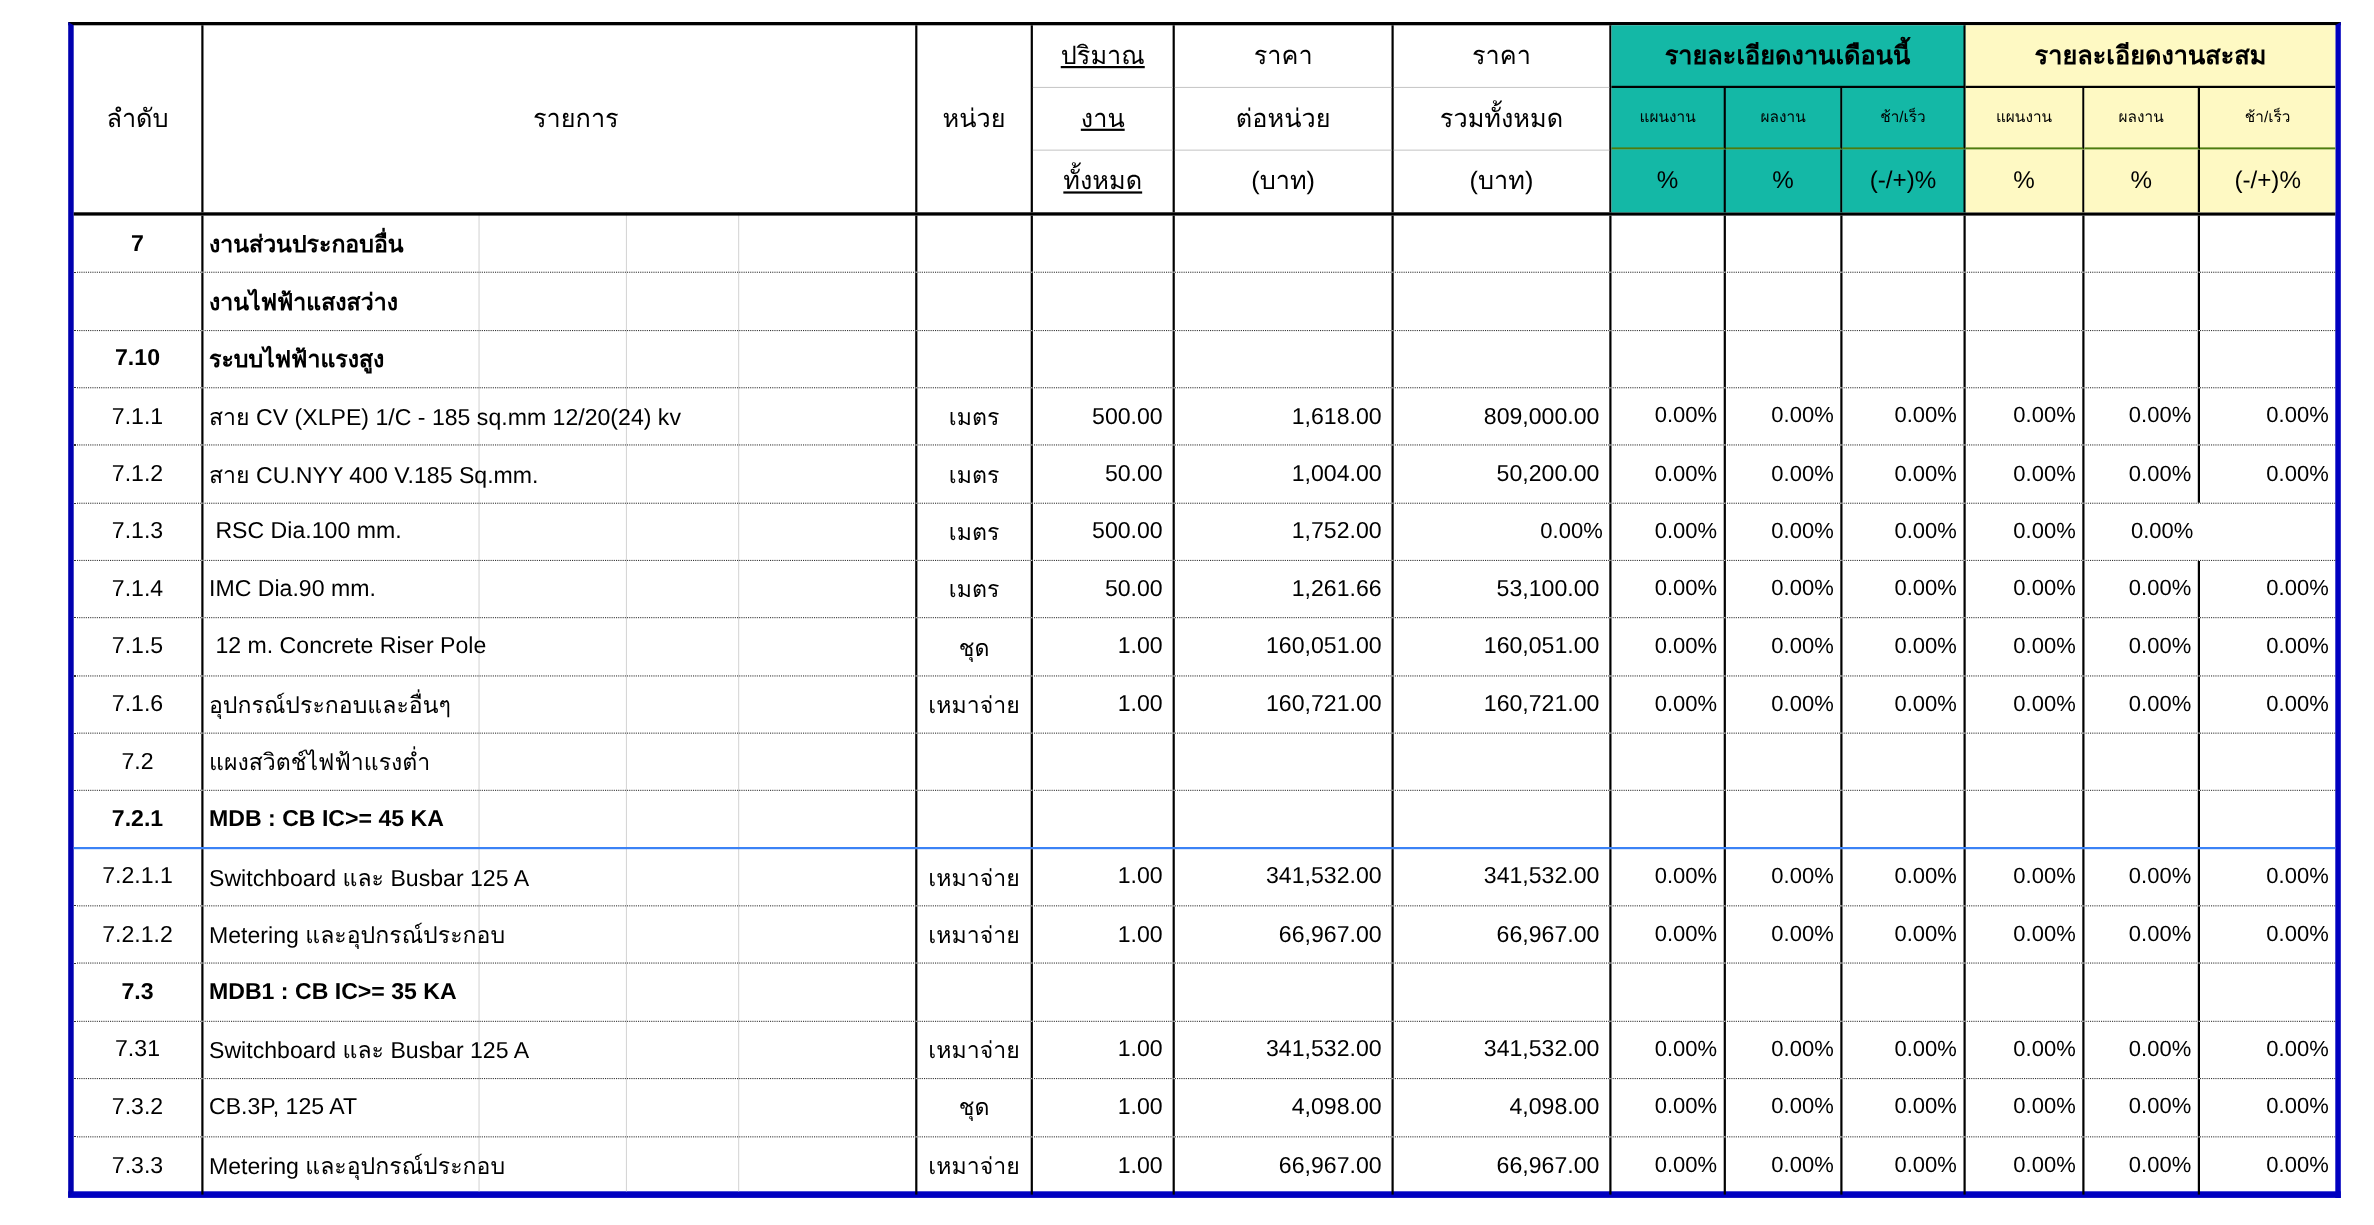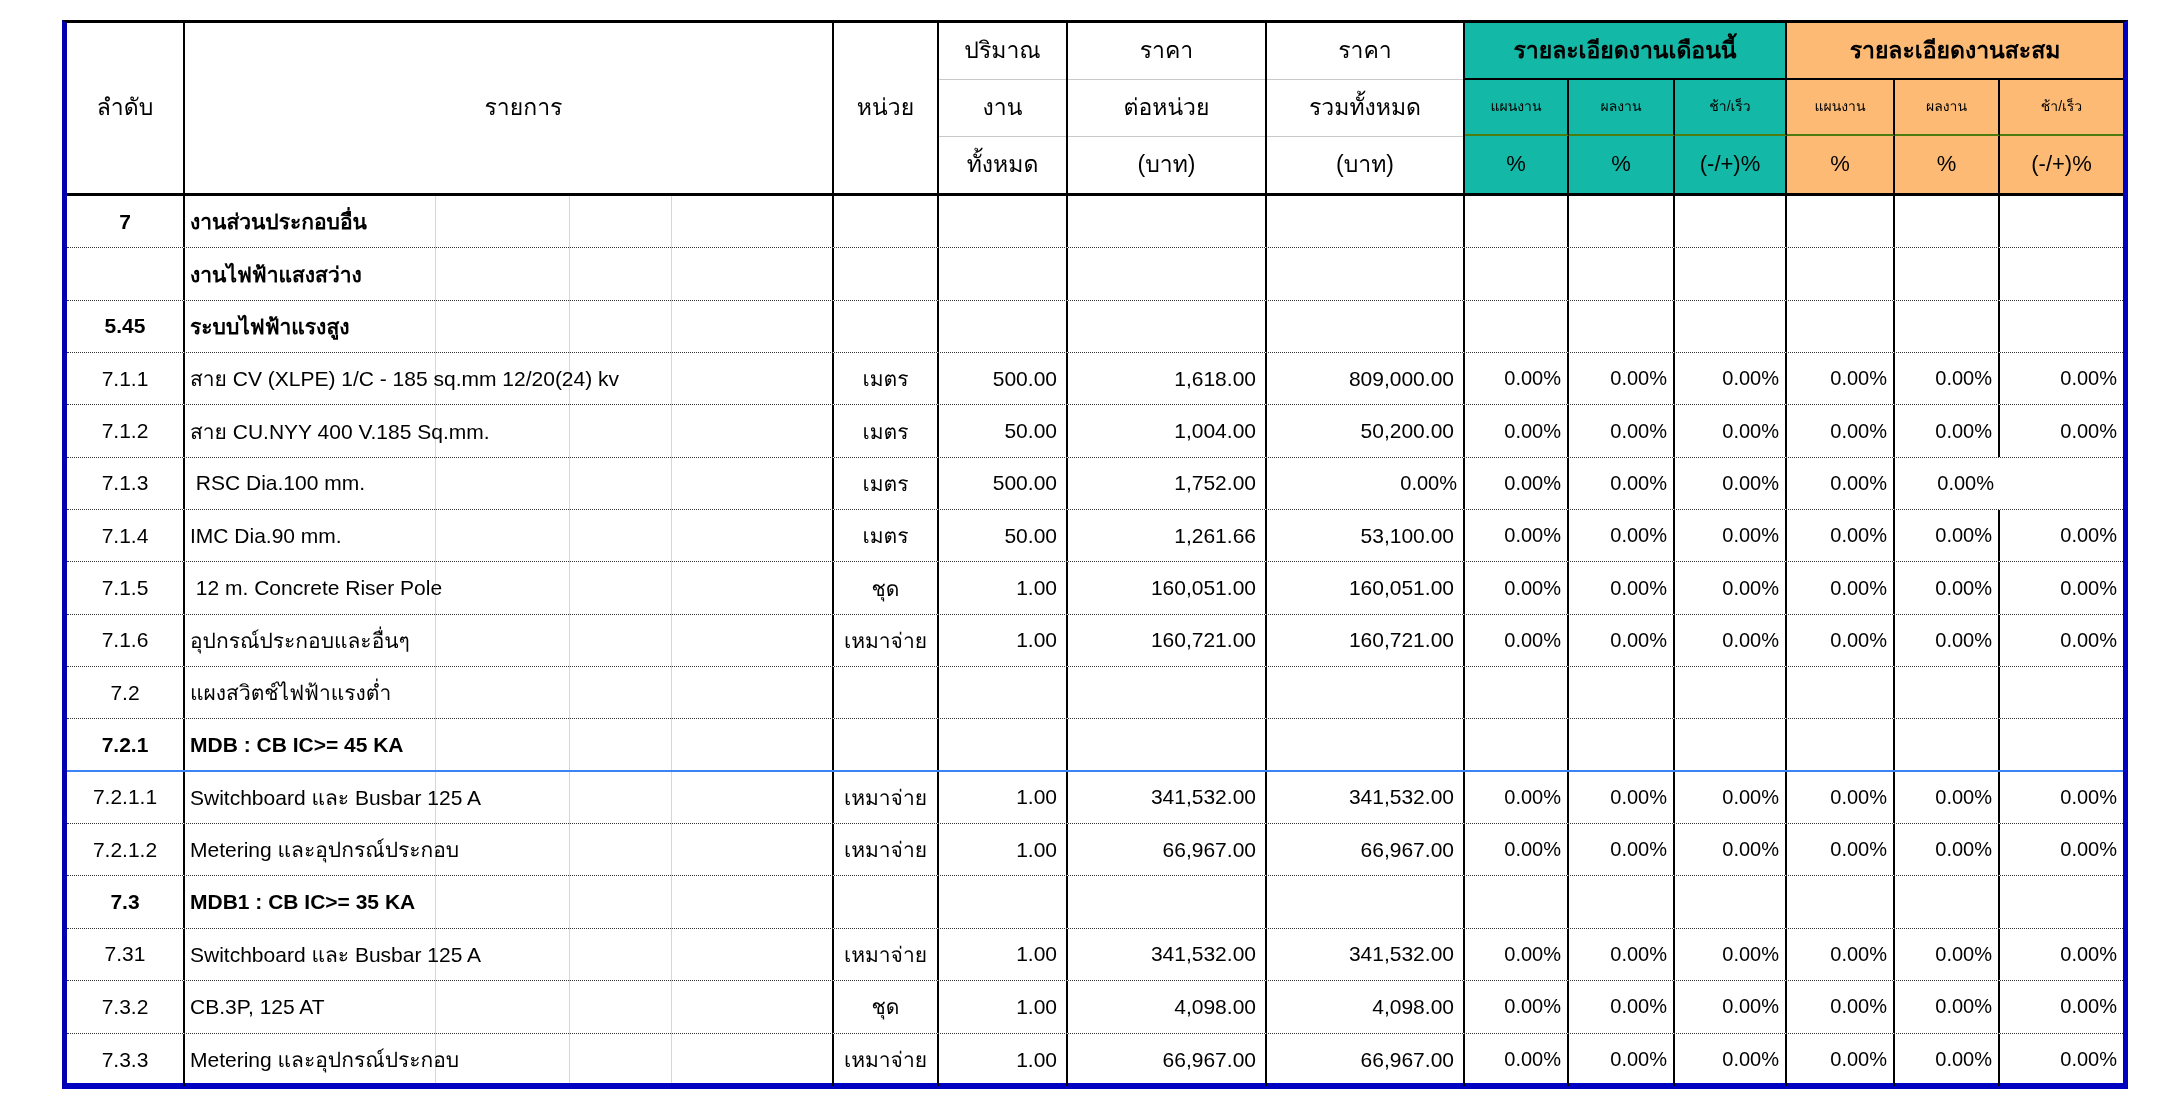--- a/index.html
+++ b/index.html
@@ -29,31 +29,31 @@
   }
   .hc{
     display:flex;align-items:center;justify-content:center;text-align:center;
     border-right:2px solid #000;box-sizing:border-box;font-size:23px;line-height:1.1;
   }
   .hc.lastcol{border-right:none;}
   .h-no{grid-area:1/1/4/2;}
   .h-desc{grid-area:1/2/4/3;padding-left:30px;}
   .h-unit{grid-area:1/3/4/4;}
   .h-stack{flex-direction:column;justify-content:stretch;padding:0;}
-  .h-qty{grid-area:1/4/4/5;}
+  .h-qty{grid-area:1/4/4/5;text-decoration:underline;}
   .h-up{grid-area:1/5/4/6;}
   .h-tp{grid-area:1/6/4/7;}
   .h-stack .sl{flex:1;display:flex;align-items:center;justify-content:center;width:100%;}
   .h-stack .sl + .sl{border-top:1px solid #C9C9C9;}
   .h-month{grid-area:1/7/2/10;border-bottom:2px solid #000;font-weight:bold;}
   .h-cum{grid-area:1/10/2/13;border-bottom:2px solid #000;font-weight:bold;}
   .sub-b{border-bottom:2px solid #4d7c0f;font-size:14px;}
   .sub-c{font-size:22px;}
   .bg-y{background:#14b8a6;}
-  .bg-g{background:#fdba74;}
+  .bg-g{background:#fef9c3;}
 
   
   .tbody{position:relative;z-index:1;}
   .grid-row{
     display:grid;grid-template-columns:var(--cols);
     height:calc(890px / 17);
     border-bottom:1px dotted #333;box-sizing:border-box;
   }
   .grid-row:last-child{border-bottom:none;}
   .grid-row.solid-bottom{border-bottom:2px solid #3b82f6;}
@@ -141,21 +141,21 @@
     <div class="c num"></div>
     <div class="c num"></div>
     <div class="c pct"></div>
     <div class="c pct"></div>
     <div class="c pct"></div>
     <div class="c pct"></div>
     <div class="c pct"></div>
     <div class="c pct lastcol"></div>
   </div>
       <div class="grid-row bold">
-    <div class="c ctr">5.45</div>
+    <div class="c ctr">7.10</div>
     <div class="c left">ระบบไฟฟ้าแรงสูง</div>
     <div class="c ctr"></div>
     <div class="c num"></div>
     <div class="c num"></div>
     <div class="c num"></div>
     <div class="c pct"></div>
     <div class="c pct"></div>
     <div class="c pct"></div>
     <div class="c pct"></div>
     <div class="c pct"></div>

